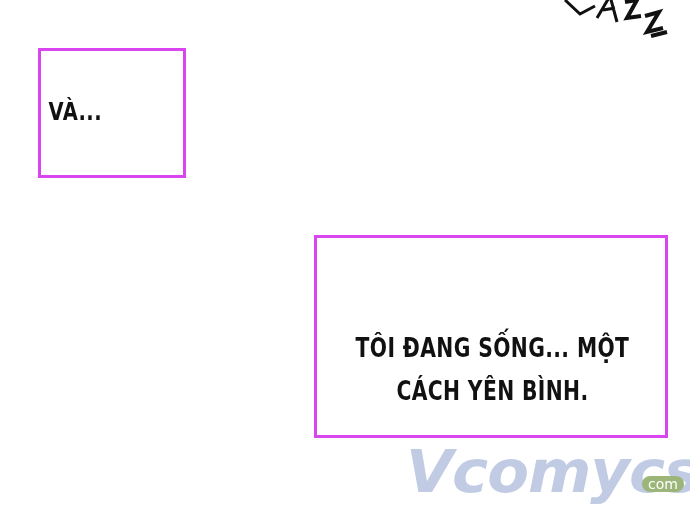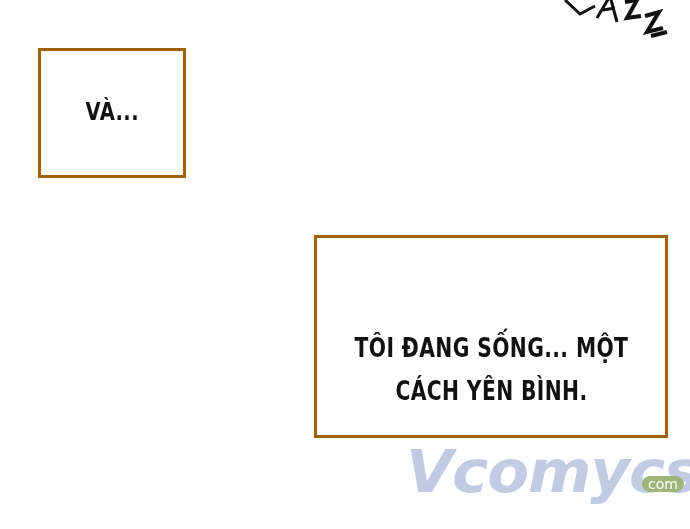--- a/index.html
+++ b/index.html
@@ -1,17 +1,17 @@
 <!DOCTYPE html>
 <html><head>
 <meta charset="utf-8">
 <style>
   html, body { margin: 0; padding: 0; }
   body { width: 690px; height: 529px; background: #ffffff; position: relative; overflow: hidden; font-family: "DejaVu Sans", sans-serif; }
-  .panel { position: absolute; border: 3px solid #a16207; background: #fff; box-sizing: border-box; display: flex; align-items: center; justify-content: center; text-align: center; }
+  .panel { position: absolute; border: 3px solid #d946ef; background: #fff; box-sizing: border-box; display: flex; align-items: center; justify-content: flex-start; text-align: center; }
   .caption { font-family: "DejaVu Sans", sans-serif; font-weight: bold; color: #111; transform: scaleX(0.78); letter-spacing: 0.5px; }
   #box1 { left: 38px; top: 48px; width: 148px; height: 130px; }
   #box1 .caption { font-size: 25px; margin-top: -4px; }
   #box2 { left: 314px; top: 235px; width: 354px; height: 203px; }
   #box2 .caption { font-size: 26px; line-height: 43px; margin-top: 66px; white-space: nowrap; }
   .sfx { position: absolute; left: 555px; top: -8px; width: 120px; height: 60px; }
   .watermark { position: absolute; left: 358px; top: 438px; width: 310px; height: 90px; opacity: 0.55; margin-left: 48px; }
   .wm-text { position: absolute; left: 0; top: 0; font-family: "DejaVu Sans", sans-serif; font-weight: bold; font-style: italic; font-size: 58px; color: #8fa2cf; letter-spacing: -1px; transform: scaleX(1.05); transform-origin: left; }
   .wm-com { position: absolute; left: 236px; top: 38px; background: #4d7c0f; color: #fff; border-radius: 8px; font-size: 14px; font-weight: normal; padding: 0 6px; font-family: "DejaVu Sans", sans-serif; }
 </style>

